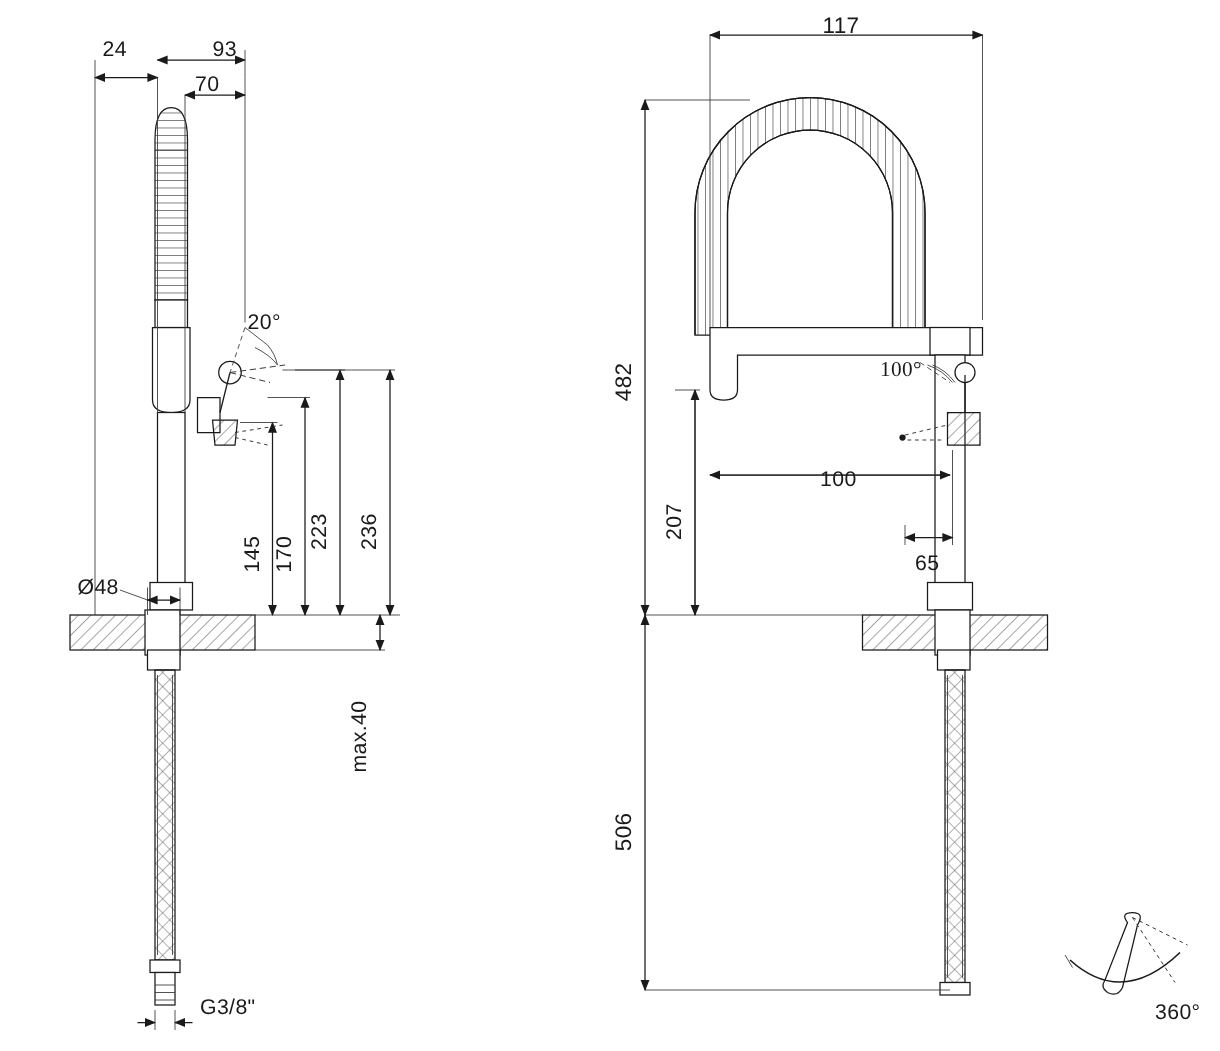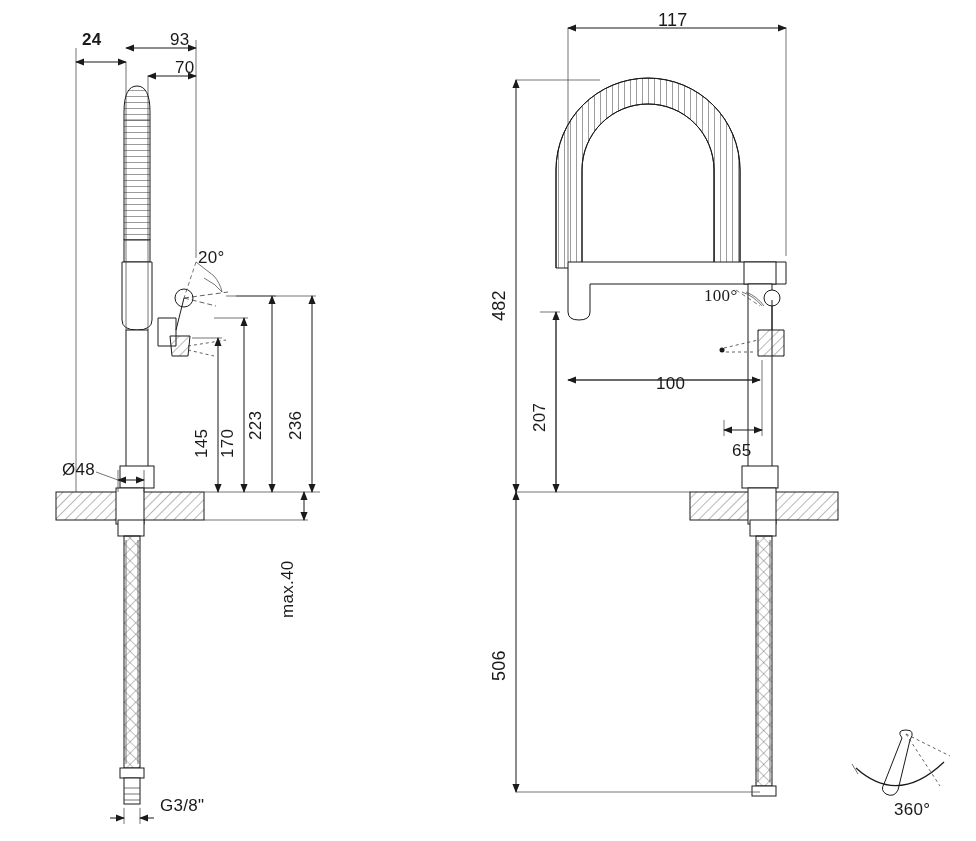--- a/index.html
+++ b/index.html
@@ -242,37 +242,37 @@
 
     <g>
       <path class="fillw" d="M902 738 Q896 730 906 730 Q916 730 910 740 L898 790 Q894 798 886 794 Q880 790 884 784 Z" stroke-width="1.2"></path>
       <path class="ln-mid" d="M856 768 Q898 806 944 762"></path>
       <path class="dash2" d="M906 734 L950 756"></path>
       <path class="dash2" d="M906 734 L940 786"></path>
       <path class="ln-thin" d="M852 764 L858 774"></path>
     </g>
   </svg>
 
-  <div class="dim-label" style="left:82px; top:30px;font-weight:bold;">24</div>
+  <div class="dim-label" style="left:82px; top:30px;">24</div>
   <div class="dim-label" style="left:170px; top:30px;">93</div>
-  <div class="dim-label" style="left:175px; top:58px;">70</div>
+  <div class="dim-label" style="left:156px; top:58px;">70</div>
   <div class="dim-label" style="left:198px; top:248px;">20°</div>
 
   <div class="dim-label vert" style="left:212px; top:438px;">145</div>
   <div class="dim-label vert" style="left:238px; top:438px;">170</div>
   <div class="dim-label vert" style="left:266px; top:420px;">223</div>
   <div class="dim-label vert" style="left:306px; top:420px;">236</div>
 
   <div class="dim-label" style="left:62px; top:460px;">Ø48</div>
   <div class="dim-label vert" style="left:298px; top:598px;">max.40</div>
   <div class="dim-label" style="left:160px; top:796px;">G3/8"</div>
 
   <div class="dim-label big" style="left:658px; top:10px;">117</div>
   <div class="dim-label vert big" style="left:510px; top:300px;">482</div>
   <div class="dim-label" style="left:704px; top:286px;font-family:Liberation Serif, serif;">100°</div>
   <div class="dim-label vert" style="left:550px; top:412px;">207</div>
   <div class="dim-label" style="left:656px; top:374px;">100</div>
   <div class="dim-label" style="left:732px; top:406px;margin-top:35px;">65</div>
   <div class="dim-label vert big" style="left:510px; top:660px;">506</div>
 
-  <div class="dim-label" style="left:894px; top:800px;text-align:right;">360°</div>
+  <div class="dim-label" style="left:924px; top:800px;text-align:right;">360°</div>
 
 </div>
 
 </body></html>

